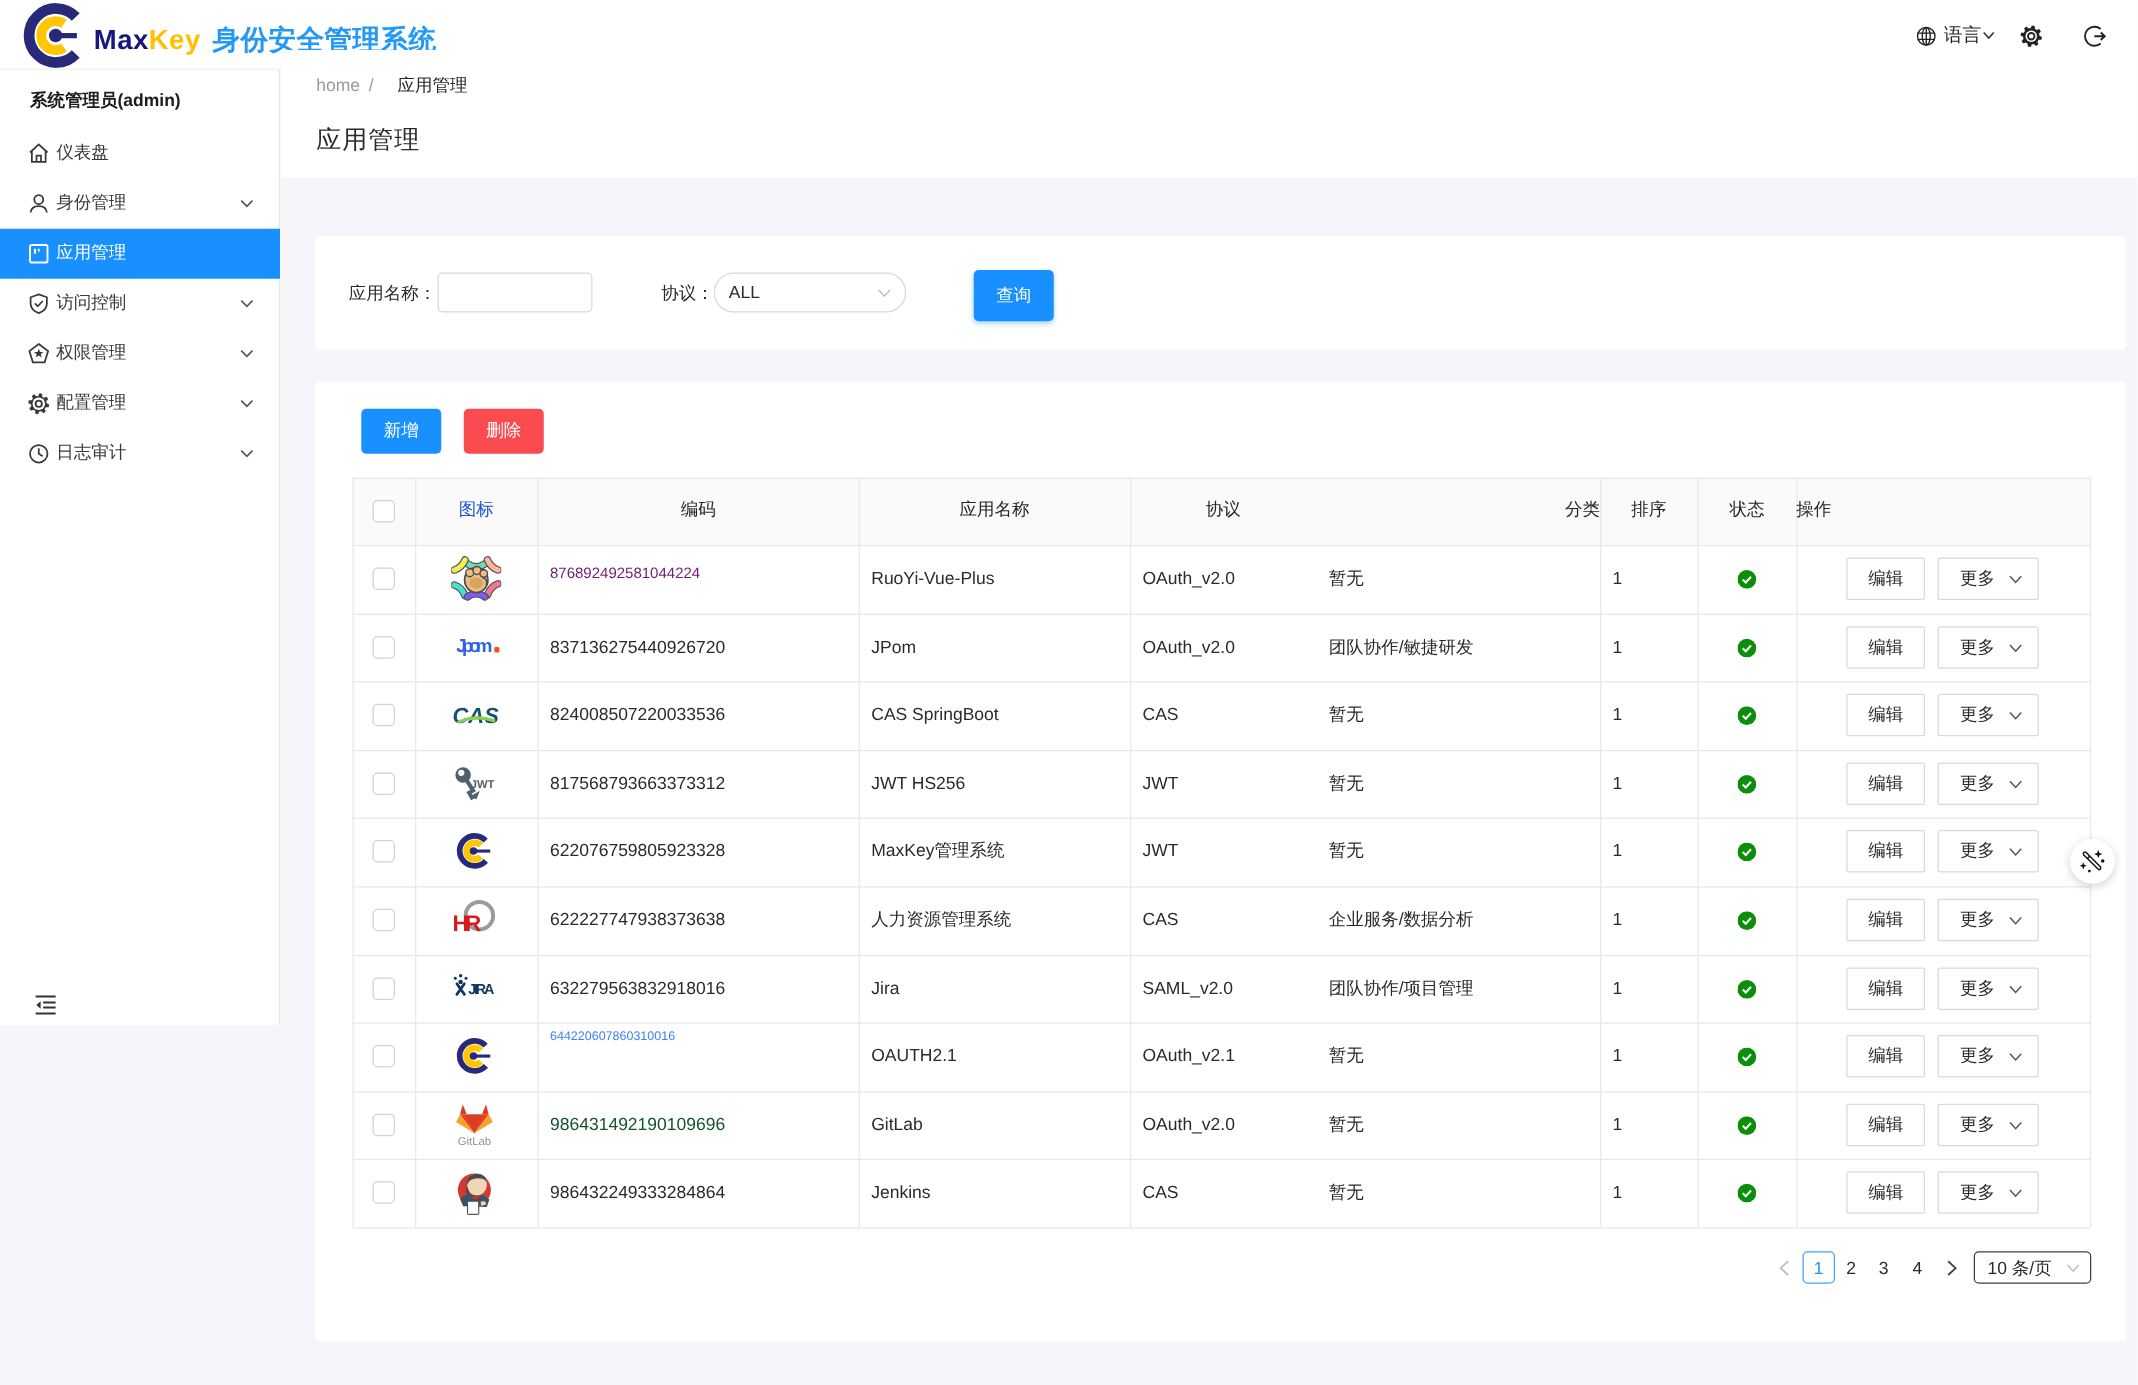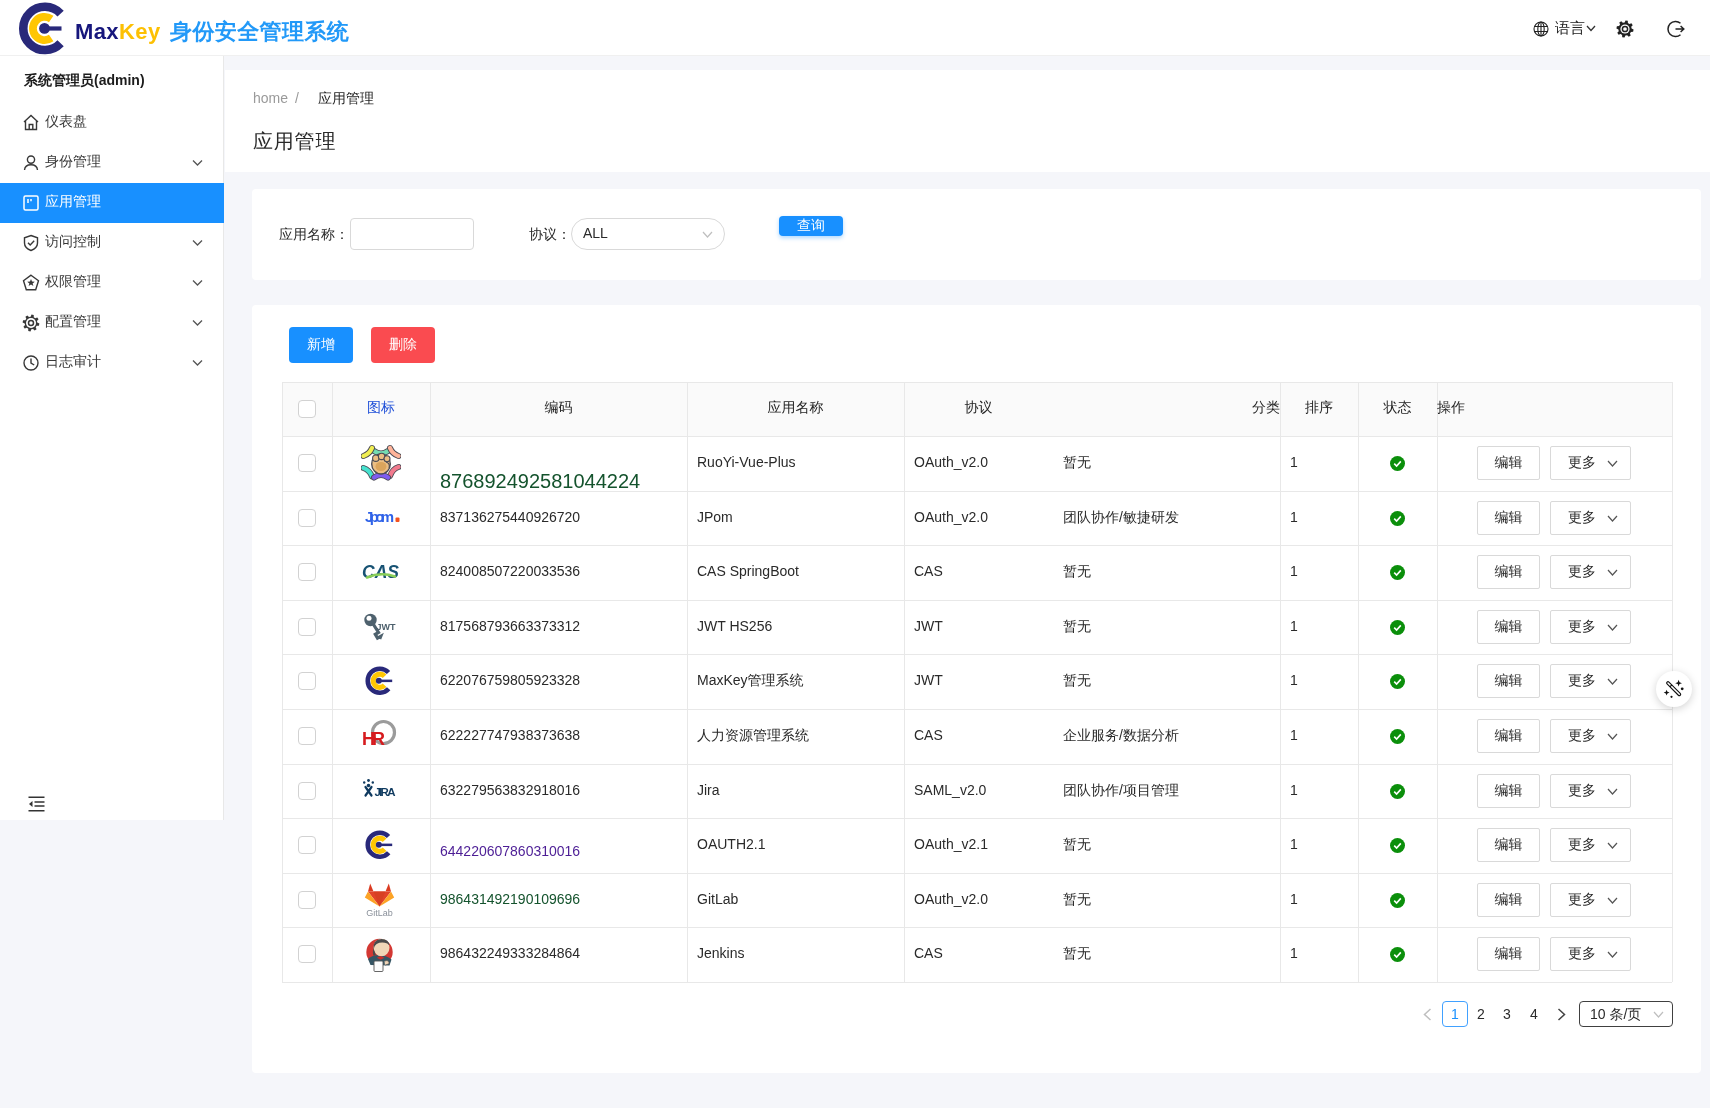--- a/index.html
+++ b/index.html
@@ -89,37 +89,37 @@
     </svg>
 <div class="abs" style="left:45px;top:297px;font-size:14px;color:#383838">日志审计</div>
 <svg class="abs" style="left:192px;top:303px" width="11" height="8" viewBox="0 0 11 8" fill="none" stroke="#555" stroke-width="1.3">
       <path d="M1,1.5 L5.5,6 L10,1.5"></path>
     </svg>
 <svg class="abs" style="left:28px;top:740px" width="17" height="16" viewBox="0 0 17 16" stroke="#333" stroke-width="1.6">
 <path d="M0.5,1.2 H16.5 M6.5,6 H16.5 M6.5,10 H16.5 M0.5,14.8 H16.5"></path>
       <path d="M4.5,5 L1,8 L4.5,11 Z" fill="#333" stroke="none"></path>
     </svg>
 </div>
-<div class="abs" style="left:225px;top:70px;width:1485px;height:102px;background:#fff">
+<div class="abs" style="left:225px;top:40px;width:1485px;height:102px;background:#fff">
 <div class="abs" style="left:28px;top:20px;font-size:14px;color:#9a9a9a">home</div>
 <div class="abs" style="left:70px;top:20px;font-size:14px;color:#9a9a9a">/</div>
 <div class="abs" style="left:93px;top:20px;font-size:14px;color:#262626">应用管理</div>
 <div class="abs" style="left:28px;top:58px;font-size:20px;font-weight:500;color:#2a2a2a;letter-spacing:0.8px">应用管理</div>
 </div>
 <div class="abs" style="left:252px;top:189px;width:1449px;height:91px;background:#fff;border-radius:4px">
 <div class="abs" style="left:27px;top:37px;font-size:14px;color:#2a2a2a">应用名称：</div>
 <div class="abs" style="left:98px;top:29px;width:124px;height:32px;border:1px solid #d9d9d9;border-radius:4px;background:#fff"></div>
 <div class="abs" style="left:277px;top:37px;font-size:14px;color:#2a2a2a">协议：</div>
 <div class="abs" style="left:319px;top:29px;width:154px;height:32px;border:1px solid #d9d9d9;border-radius:16px;background:#fff">
       <span style="position:absolute;left:11px;top:6px;font-size:14px;color:#2a2a2a">ALL</span>
       <svg style="position:absolute;right:11px;top:12px" width="11" height="8" viewBox="0 0 11 8" fill="none" stroke="#bfbfbf" stroke-width="1.2">
         <path d="M1,1 L5.5,6 L10,1"></path>
       </svg>
     </div>
-<div class="btn abs" style="left:527px;top:27px;width:64px;height:20px;background:#1890ff;color:#fff;box-shadow:0 2px 4px rgba(24,144,255,.35)">查询</div>
+<div class="btn abs" style="left:527px;top:27px;width:64px;height:41px;background:#1890ff;color:#fff;box-shadow:0 2px 4px rgba(24,144,255,.35)">查询</div>
 </div>
 <div class="abs" style="left:252px;top:305px;width:1449px;height:768px;background:#fff;border-radius:4px">
 <div class="btn abs" style="left:37px;top:22px;width:64px;height:36px;background:#1890ff;color:#fff">新增</div>
 <div class="btn abs" style="left:119px;top:22px;width:64px;height:36px;background:#fa4b50;color:#fff">删除</div>
 </div>
 <div class="abs" style="left:282px;top:382px;width:1390px;height:600px;background:#fff">
 <div class="abs" style="left:0;top:0;width:1390px;height:54px;background:#fafafa"></div>
 <div class="hline" style="left:0;top:0;width:1390px"></div>
 <div class="hline" style="left:0;top:54px;width:1390px"></div>
 <div class="hline" style="left:0;top:109px;width:1390px"></div>
@@ -164,21 +164,21 @@
       <path d="M37.5,24 Q31.5,26 29,33" fill="none" stroke="#f27a8e" stroke-width="4.2" stroke-linecap="round"></path>
       <path d="M13,34.5 Q20,29.5 27,34.5" fill="none" stroke="#4c4c55" stroke-width="6.0" stroke-linecap="round"></path>
       <path d="M13,34.5 Q20,29.5 27,34.5" fill="none" stroke="#7e5cf0" stroke-width="4.2" stroke-linecap="round"></path>
       <ellipse cx="20" cy="21" rx="9.3" ry="10" fill="#ecbe83" stroke="#4c4c55" stroke-width="1.4"></ellipse>
       <circle cx="14.8" cy="15.2" r="3.2" fill="#ecbe83" stroke="#4c4c55" stroke-width="1.1"></circle>
       <circle cx="20.6" cy="13.4" r="3.2" fill="#ecbe83" stroke="#4c4c55" stroke-width="1.1"></circle>
       <circle cx="26" cy="15.8" r="3.0" fill="#ecbe83" stroke="#4c4c55" stroke-width="1.1"></circle>
       <path d="M25,19 Q29.5,20.5 28,25" fill="none" stroke="#4c4c55" stroke-width="1.1"></path>
       <ellipse cx="20" cy="23.5" rx="5.5" ry="4.5" fill="#dba45c"></ellipse>
     </svg>
-<div class="abs" style="left:158px;top:88px;font-size:20px;color:#14532d">876892492581044224</div>
+<div class="abs" style="left:158px;top:69px;font-size:12px;color:#701a75">876892492581044224</div>
 <div class="abs" style="left:415px;top:72px;font-size:14px;color:#2a2a2a">RuoYi-Vue-Plus</div>
 <div class="abs" style="left:632px;top:72px;font-size:14px;color:#2a2a2a">OAuth_v2.0</div>
 <div class="abs" style="left:781px;top:72px;font-size:14px;color:#2a2a2a">暂无</div>
 <div class="abs" style="left:1008px;top:72px;font-size:14px;color:#2a2a2a">1</div>
 <svg class="abs" style="left:1108px;top:74px" width="15" height="15" viewBox="0 0 15 15">
       <circle cx="7.5" cy="7.5" r="7.5" fill="#0b8f0b"></circle>
       <path d="M4.2,7.6 L6.6,10 L10.8,5.4" fill="none" stroke="#fff" stroke-width="1.6"></path>
     </svg>
 <div class="abs" style="left:1195px;top:64px;width:63px;height:34px;border:1px solid #d9d9d9;border-radius:2px;background:#fff;display:flex;align-items:center;justify-content:center;font-size:14px;color:#2a2a2a">编辑</div>
 <div class="abs" style="left:1268px;top:64px;width:81px;height:34px;border:1px solid #d9d9d9;border-radius:2px;background:#fff;font-size:14px;color:#2a2a2a">
@@ -321,21 +321,21 @@
         <path d="M1,1 L5.5,6 L10,1"></path>
       </svg>
     </div>
 <span style="position:absolute;left:16px;top:454px;width:18px;height:18px;border:1px solid #d2d2d2;border-radius:4px;background:#fff;box-sizing:border-box"></span>
 <svg style="position:absolute;left:79px;top:443px" width="40" height="40" viewBox="0 0 40 40">
       <path d="M 27.5 11.5 A 12 12 0 1 0 27.7 27.7" fill="none" stroke="#29297a" stroke-width="4.6"></path>
       <path d="M 23.6 15.3 A 6.6 6.6 0 1 0 23.6 24.3" fill="none" stroke="#ffc603" stroke-width="5.2"></path>
       <circle cx="17.8" cy="19.8" r="3" fill="#29297a"></circle>
       <rect x="17.8" y="18.6" width="13.4" height="2.5" fill="#29297a"></rect>
     </svg>
-<div class="abs" style="left:158px;top:461px;font-size:14px;color:#4c1d95">644220607860310016</div>
+<div class="abs" style="left:158px;top:442px;font-size:10px;color:#3b82f6">644220607860310016</div>
 <div class="abs" style="left:415px;top:454px;font-size:14px;color:#2a2a2a">OAUTH2.1</div>
 <div class="abs" style="left:632px;top:454px;font-size:14px;color:#2a2a2a">OAuth_v2.1</div>
 <div class="abs" style="left:781px;top:454px;font-size:14px;color:#2a2a2a">暂无</div>
 <div class="abs" style="left:1008px;top:454px;font-size:14px;color:#2a2a2a">1</div>
 <svg class="abs" style="left:1108px;top:456px" width="15" height="15" viewBox="0 0 15 15">
       <circle cx="7.5" cy="7.5" r="7.5" fill="#0b8f0b"></circle>
       <path d="M4.2,7.6 L6.6,10 L10.8,5.4" fill="none" stroke="#fff" stroke-width="1.6"></path>
     </svg>
 <div class="abs" style="left:1195px;top:446px;width:63px;height:34px;border:1px solid #d9d9d9;border-radius:2px;background:#fff;display:flex;align-items:center;justify-content:center;font-size:14px;color:#2a2a2a">编辑</div>
 <div class="abs" style="left:1268px;top:446px;width:81px;height:34px;border:1px solid #d9d9d9;border-radius:2px;background:#fff;font-size:14px;color:#2a2a2a">

